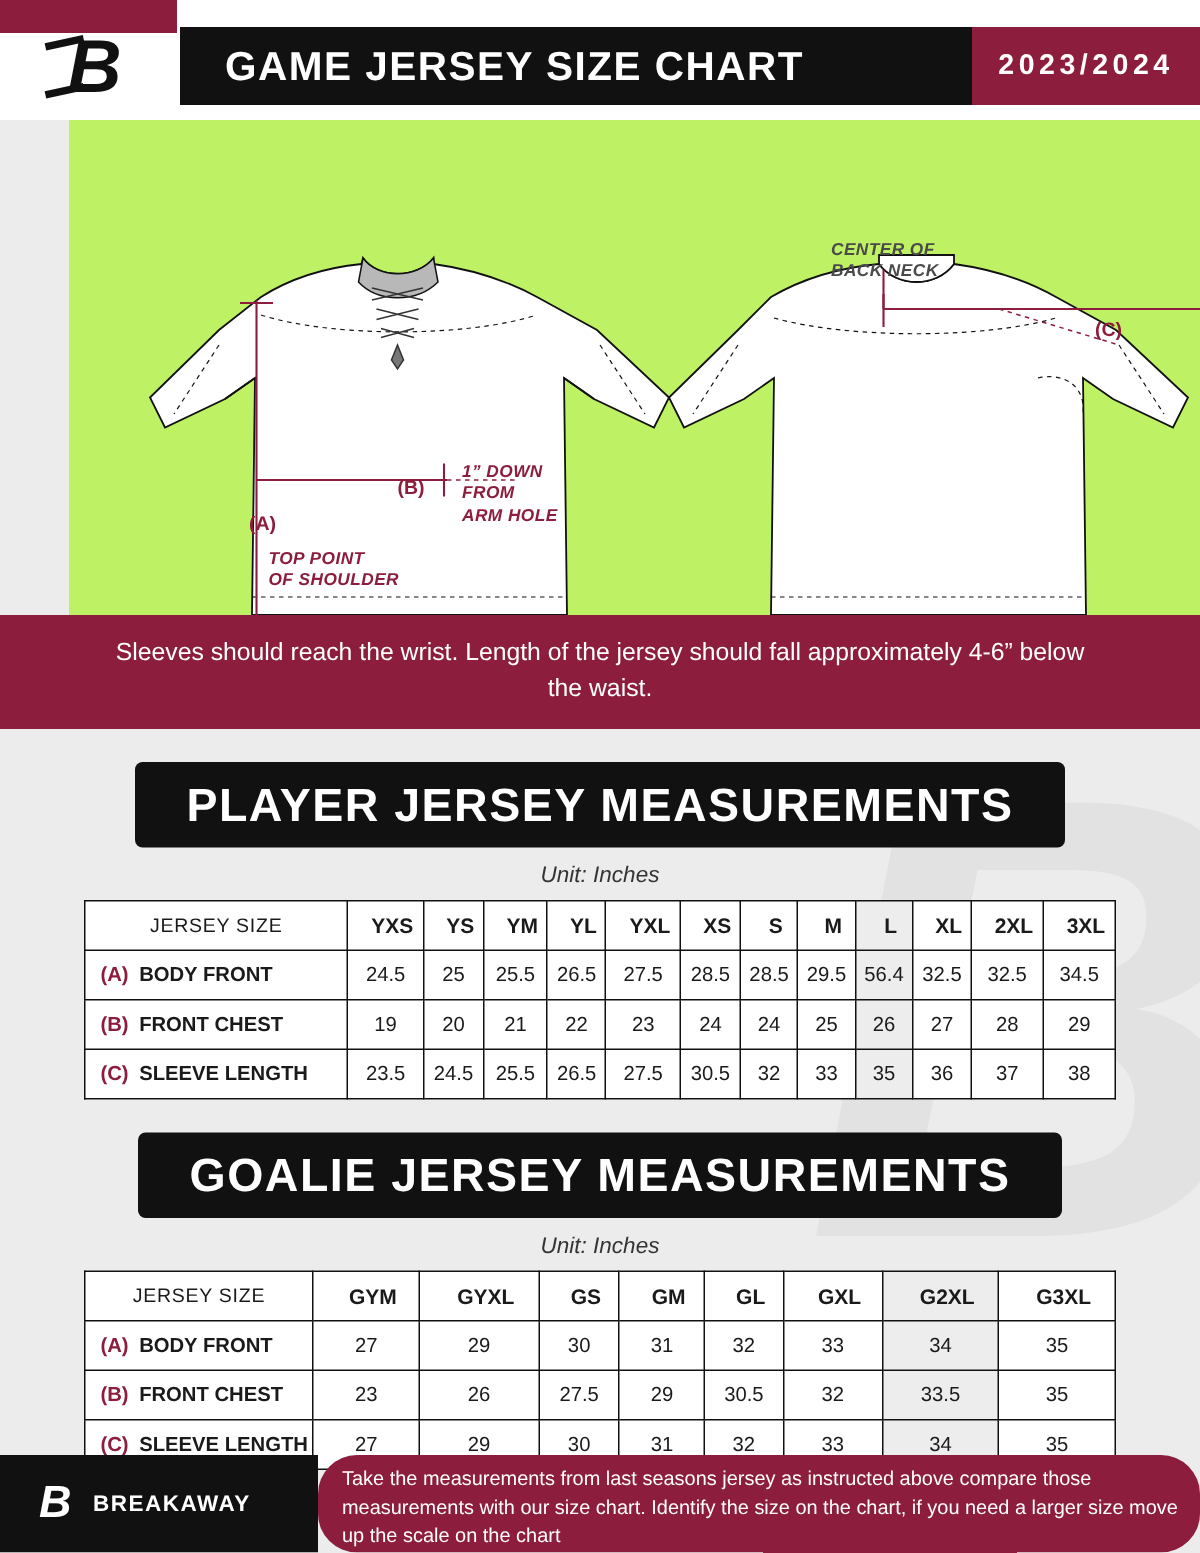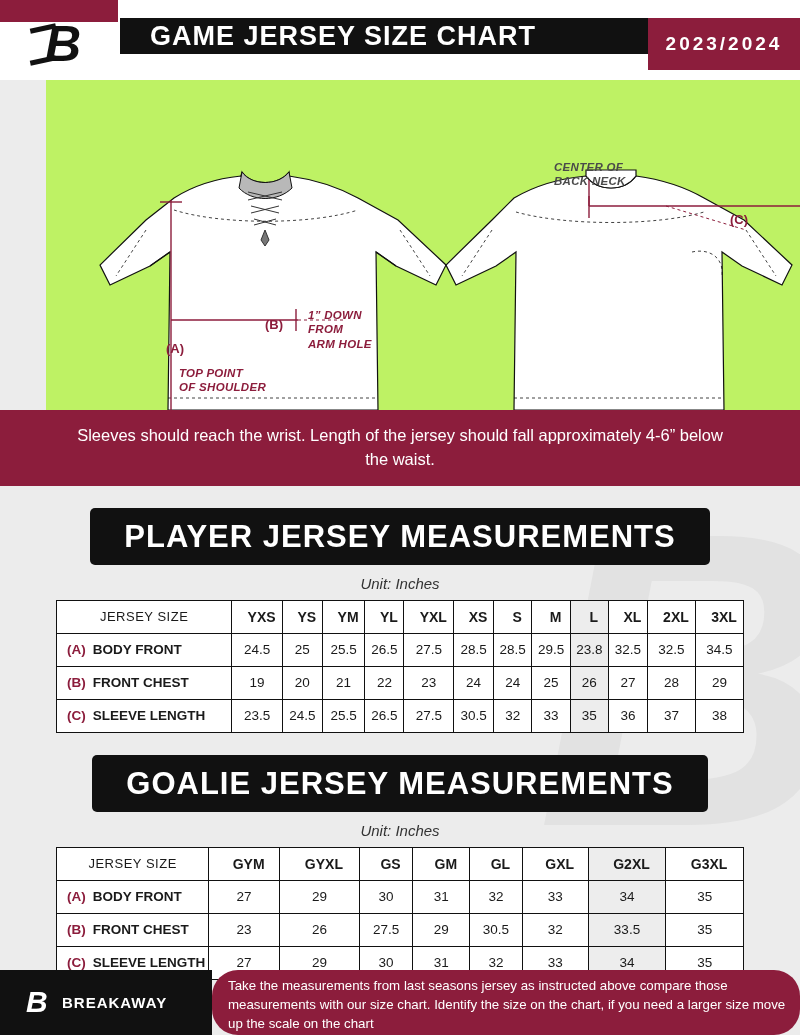--- a/index.html
+++ b/index.html
@@ -38,21 +38,21 @@
   }
   .logo-slash {
     position:absolute; left:8px; top:8px; width:26px; height:5px; background:#111;
     transform: rotate(-12deg);
   }
   .logo-slash2 {
     position:absolute; left:8px; top:40px; width:26px; height:5px; background:#111;
     transform: rotate(-12deg);
   }
   .title-bar {
-    position:absolute; left:120px; top:18px; right:0; height:36px; background:#111;
+    position:absolute; left:120px; top:18px; right:0; height:52px; background:#111;
     display:flex; align-items:center;
   }
   .title-bar h1 {
     margin:0 0 0 30px; font-size:27px; letter-spacing:1px; color:#fff; font-weight:700;
   }
   .year-box {
     position:absolute; right:0; top:18px; width:152px; height:52px; background:#8c1d3c;
     display:flex; align-items:center; justify-content:center;
   }
   .year-box span { color:#fff; font-weight:700; font-size:19px; letter-spacing:3px; }
@@ -245,21 +245,21 @@
       <tr>
         <td class="rowhead"><span class="tag">(A)</span><span>BODY FRONT</span></td>
         <td class="val">24.5</td>
         <td class="val">25</td>
         <td class="val">25.5</td>
         <td class="val">26.5</td>
         <td class="val">27.5</td>
         <td class="val">28.5</td>
         <td class="val">28.5</td>
         <td class="val">29.5</td>
-        <td class="val hl">23.8</td>
+        <td class="val hl">56.4</td>
         <td class="val">32.5</td>
         <td class="val">32.5</td>
         <td class="val">34.5</td>
       </tr>
       <tr>
         <td class="rowhead"><span class="tag">(B)</span><span>FRONT CHEST</span></td>
         <td class="val">19</td>
         <td class="val">20</td>
         <td class="val">21</td>
         <td class="val">22</td>

